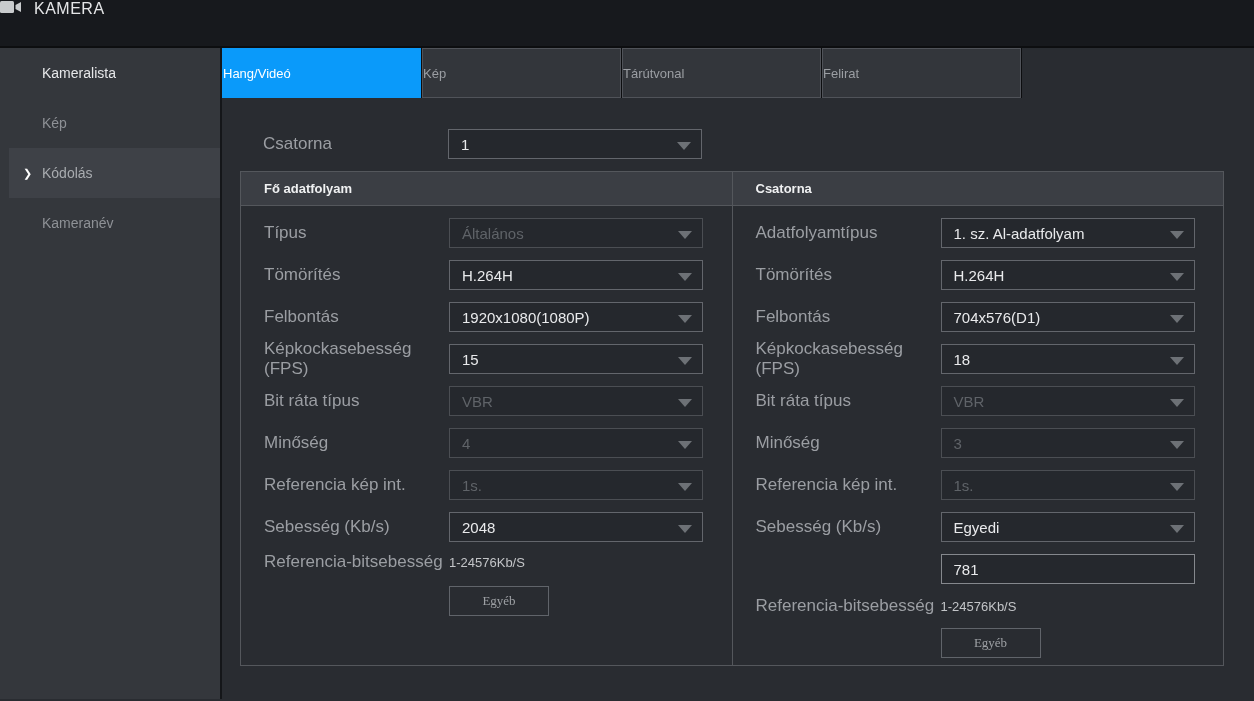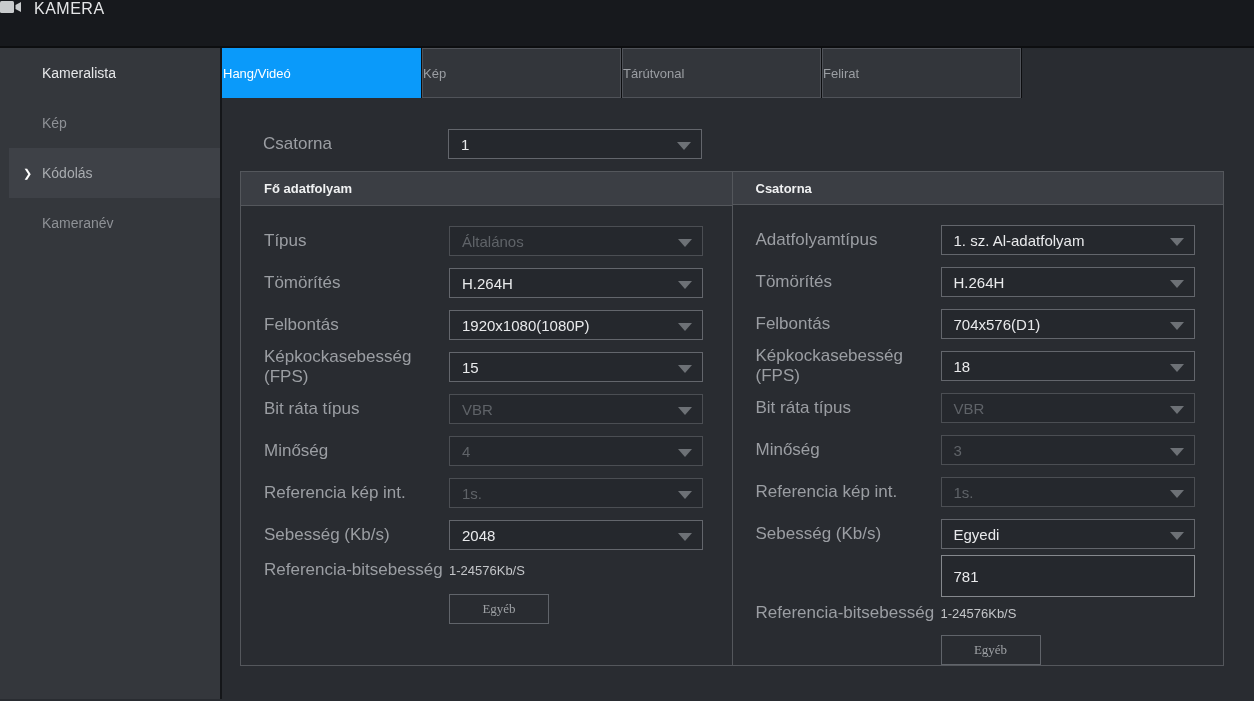--- a/index.html
+++ b/index.html
@@ -125,21 +125,21 @@
     width: 0; height: 0;
     border-left: 7px solid transparent;
     border-right: 7px solid transparent;
     border-top: 8px solid #6d7176;
   }
   .dropdown.disabled { border-color: #4b4e53; cursor: default; }
   .dropdown.disabled .dd-value { color: #5f6368; }
 
   .text-input {
     width: 254px;
-    height: 42px;
+    height: 30px;
     background: #25282d;
     border: 1px solid #85888d;
     color: #e9eaec;
     font-size: 15px;
     font-family: "Liberation Sans", sans-serif;
     padding-left: 12px;
     outline: none;
   }
 
   
@@ -156,21 +156,21 @@
     height: 34px;
     background: #3b3e44;
     border-bottom: 1px solid #54575c;
     display: flex;
     align-items: center;
     padding-left: 23px;
     font-size: 13px;
     font-weight: bold;
     color: #f0f1f2;
   }
-  .panel-body { padding: 12px 0 0 23px; margin-top: 8px; }
+  .panel-body { padding: 12px 0 0 23px; }
 
   .field-row {
     display: flex;
     align-items: center;
     height: 30px;
     margin-bottom: 12px;
   }
 
   .static-row {
     display: flex;

